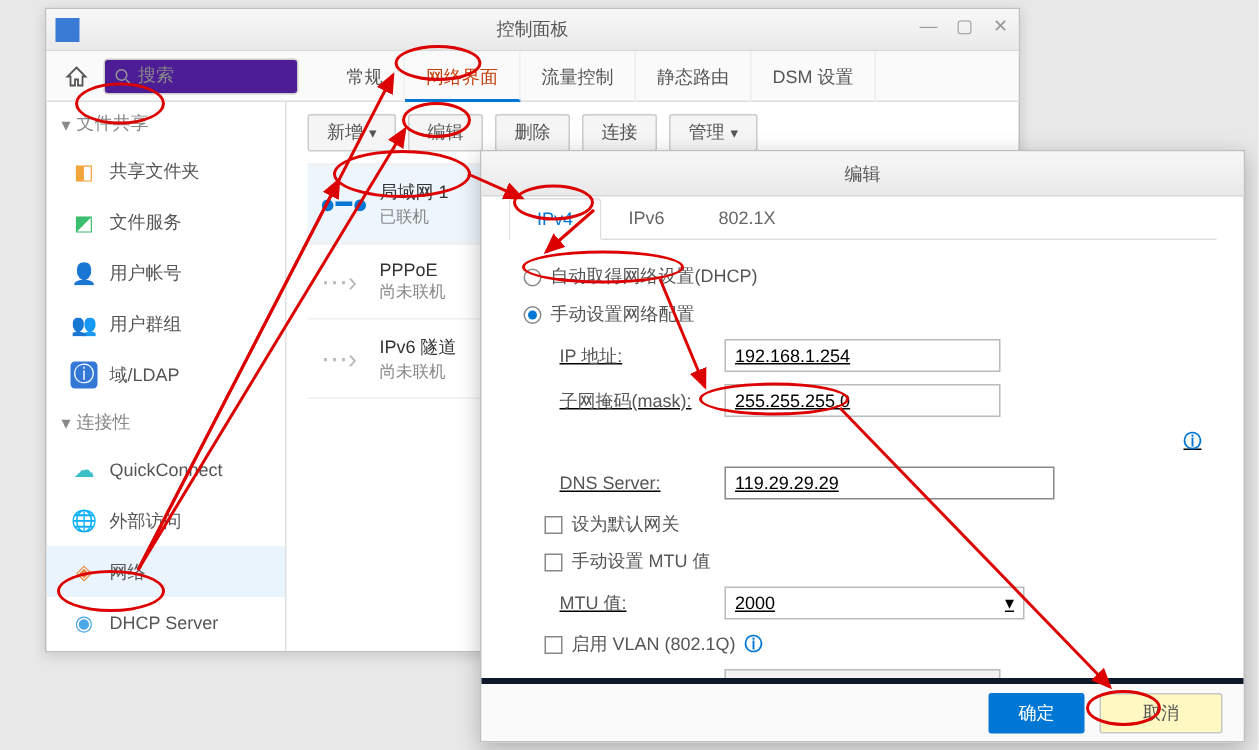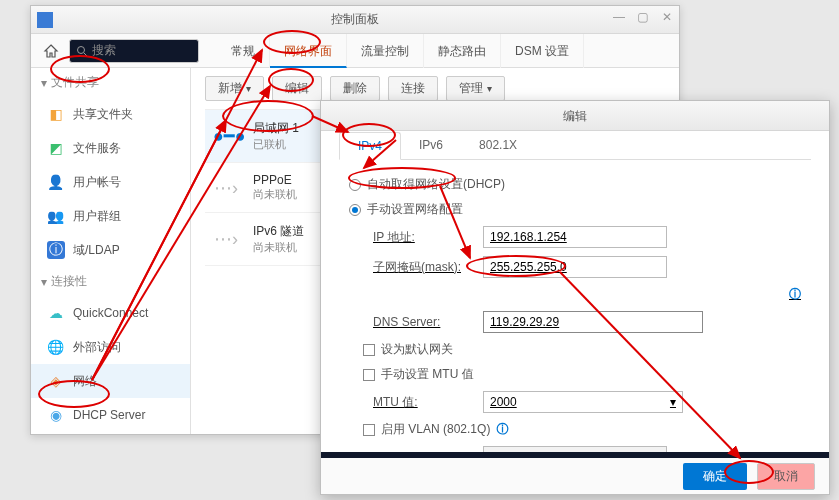--- a/index.html
+++ b/index.html
@@ -6,21 +6,21 @@
 body { background: #e8e8e8; width: 839px; height: 500px; position: relative; overflow: hidden; }
 
 .main-window { position: absolute; top: 5px; left: 30px; width: 650px; height: 430px; background: #fff; border: 1px solid #c0c0c0; box-shadow: 0 2px 8px rgba(0,0,0,0.15); }
 .titlebar { height: 28px; background: linear-gradient(#f8f8f8,#eaeaea); border-bottom: 1px solid #d8d8d8; display: flex; align-items: center; justify-content: center; position: relative; color: #555; }
 .titlebar .win-controls { position: absolute; right: 4px; top: 4px; display: flex; gap: 8px; color: #999; }
 .titlebar .win-controls span { width: 16px; text-align: center; cursor: default; }
 .titlebar .app-icon { position: absolute; left: 6px; top: 6px; width: 16px; height: 16px; background: #3a7bd5; }
 
 .toolbar { height: 34px; background: #fafafa; border-bottom: 1px solid #ddd; display: flex; align-items: center; padding: 0 8px; gap: 6px; }
 .home-btn { width: 24px; height: 24px; display: flex; align-items: center; justify-content: center; color: #555; }
-.search-box { border: 1px solid #ccc; border-radius: 3px; height: 24px; display: flex; align-items: center; padding: 0 6px; width: 130px; background: #0f172a; color: #888; gap: 4px; }
+.search-box { border: 1px solid #ccc; border-radius: 3px; height: 24px; display: flex; align-items: center; padding: 0 6px; width: 130px; background: #4c1d95; color: #888; gap: 4px; }
 .tabs { display: flex; margin-left: 12px; }
 .tab { padding: 0 14px; height: 34px; line-height: 34px; color: #555; border-right: 1px solid #eee; }
 .tab.active { color: #c2410c; border-bottom: 2px solid #0077d4; }
 
 .main-body { display: flex; height: calc(100% - 62px); }
 .sidebar { width: 160px; border-right: 1px solid #e0e0e0; overflow-y: auto; }
 .sidebar-section { padding: 6px 10px; color: #888; font-size: 11px; display: flex; align-items: center; gap: 4px; }
 .sidebar-item { padding: 8px 10px 8px 16px; display: flex; align-items: center; gap: 8px; color: #555; }
 .sidebar-item.sel { background: #eaf4fc; }
 .side-icon { width: 18px; height: 18px; display: flex; align-items: center; justify-content: center; font-size: 14px; border-radius: 3px; }
@@ -52,23 +52,23 @@
 .check { width: 12px; height: 12px; border: 1px solid #888; }
 .info-icon { color: #0077d4; font-weight: bold; }
 
 .form-row { display: flex; align-items: center; padding: 4px 10px 4px 34px; gap: 10px; text-decoration: underline; }
 .form-label { width: 100px; color: #555; }
 .form-input { border: 1px solid #bbb; height: 22px; padding: 0 6px; width: 184px; background: #fff; }
 .form-input.wide { width: 220px; border: 1px solid #888; }
 .form-select { border: 1px solid #bbb; height: 22px; width: 200px; padding: 0 6px; background: #fff; display: flex; align-items: center; justify-content: space-between; }
 .form-input.disabled { background: #f2f2f2; color: #999; }
 
-.dialog-footer { position: absolute; bottom: 0; left: 0; right: 0; height: 42px; border-top: 6px solid #0f172a; background: #fafafa; display: flex; align-items: center; justify-content: flex-end; padding: 0 14px; gap: 10px; }
+.dialog-footer { position: absolute; bottom: 0; left: 0; right: 0; height: 42px; border-top: 4px solid #0f172a; background: #fafafa; display: flex; align-items: center; justify-content: flex-end; padding: 0 14px; gap: 10px; }
 .btn-primary { background: #0077d4; color: #fff; border: none; padding: 5px 20px; border-radius: 2px; }
-.btn-default { background: #fca5a5; border: 1px solid #c8c8c8; padding: 4px 16px; border-radius: 2px; color: #555; }
+.btn-default { background: #fef9c3; border: 1px solid #c8c8c8; padding: 4px 28px; border-radius: 2px; color: #555; }
 
 
 .anno { position: absolute; border: 2px solid #d00; border-radius: 50%; pointer-events: none; }
 .arrow-svg { position: absolute; top: 0; left: 0; pointer-events: none; }
 </style>
 </head>
 <body>
 
 <div class="main-window">
   <div class="titlebar">

